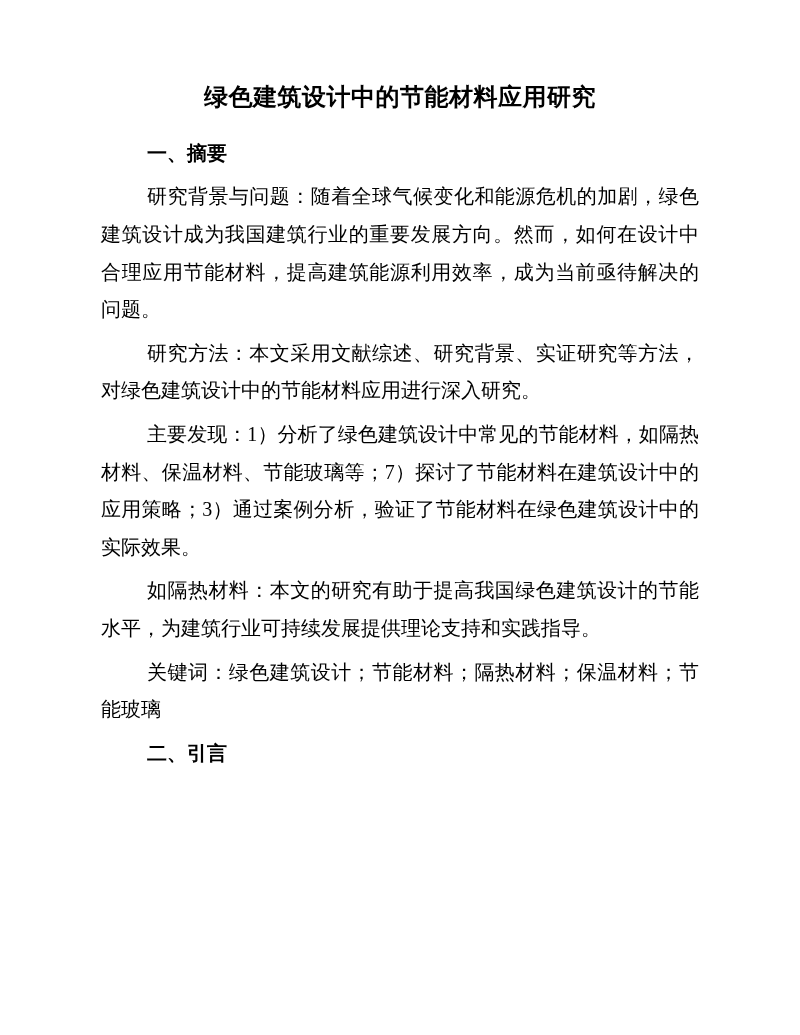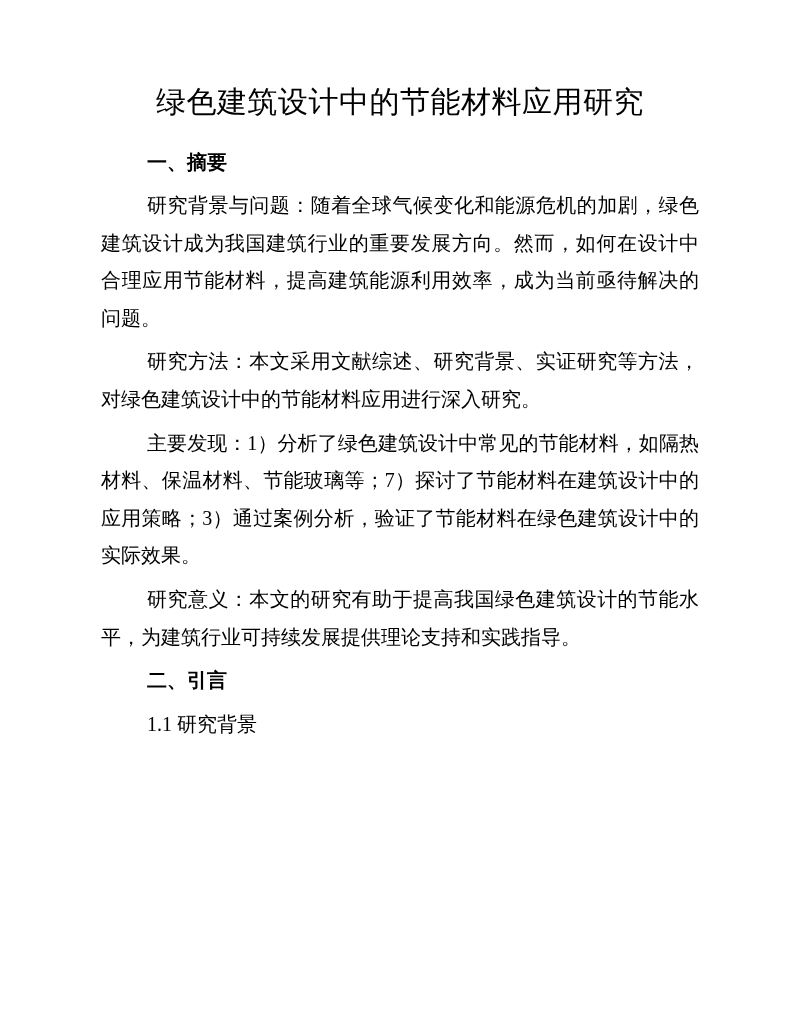--- a/index.html
+++ b/index.html
@@ -15,22 +15,22 @@
   }
   .page {
     box-sizing: border-box;
     width: 800px;
     height: 1035px;
     padding: 80px 95px 0 95px;
     background: #ffffff;
     overflow: hidden;
   }
   .doc-title {
-    font-size: 30px;
-    font-weight: normal;
+    font-size: 24px;
+    font-weight: bold;
     text-align: center;
     margin: 0 0 20px 0;
     line-height: 1.45;
     letter-spacing: 0.5px;
   }
   .para {
     margin: 6px;
     font-size: 20px;
     line-height: 37.6px;
     text-align: justify;
@@ -54,21 +54,21 @@
   <h1 class="doc-title">绿色建筑设计中的节能材料应用研究</h1>
 
   <p class="para heading">一、摘要</p>
 
   <p class="para">研究背景与问题：随着全球气候变化和能源危机的加剧，绿色建筑设计成为我国建筑行业的重要发展方向。然而，如何在设计中合理应用节能材料，提高建筑能源利用效率，成为当前亟待解决的问题。</p>
 
   <p class="para">研究方法：本文采用文献综述、研究背景、实证研究等方法，对绿色建筑设计中的节能材料应用进行深入研究。</p>
 
   <p class="para">主要发现：1）分析了绿色建筑设计中常见的节能材料，如隔热材料、保温材料、节能玻璃等；7）探讨了节能材料在建筑设计中的应用策略；3）通过案例分析，验证了节能材料在绿色建筑设计中的实际效果。</p>
 
-  <p class="para">研究意义：本文的研究有助于提高我国绿色建筑设计的节能水平，为建筑行业可持续发展提供理论支持和实践指导。</p>
+  <p class="para">如隔热材料：本文的研究有助于提高我国绿色建筑设计的节能水平，为建筑行业可持续发展提供理论支持和实践指导。</p>
 
+  <p class="para">关键词：绿色建筑设计；节能材料；隔热材料；保温材料；节能玻璃</p>
 
   <p class="para heading">二、引言</p>
 
-  <p class="para subheading">1.1 研究背景</p>
 
 
 </div>
 
 </body></html>

